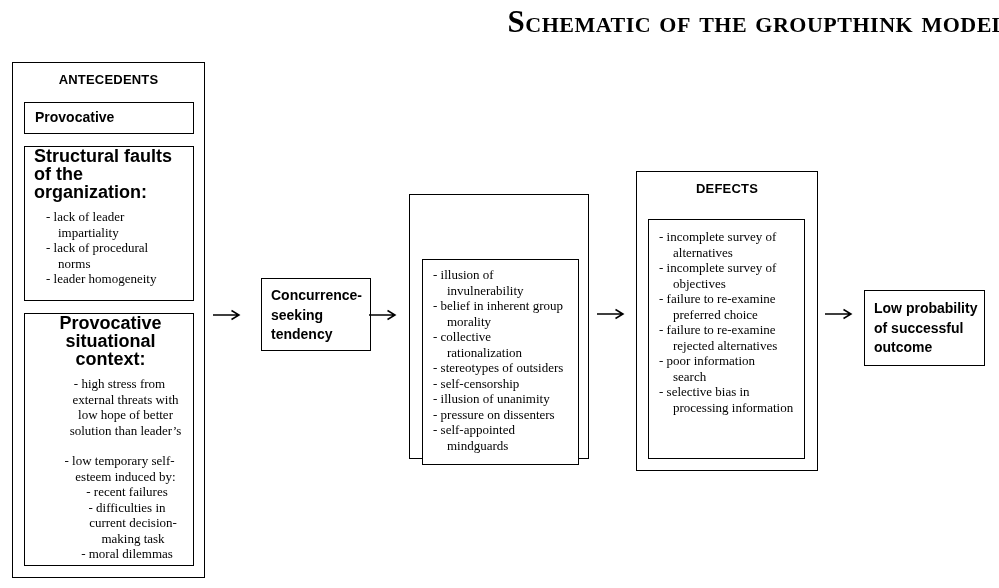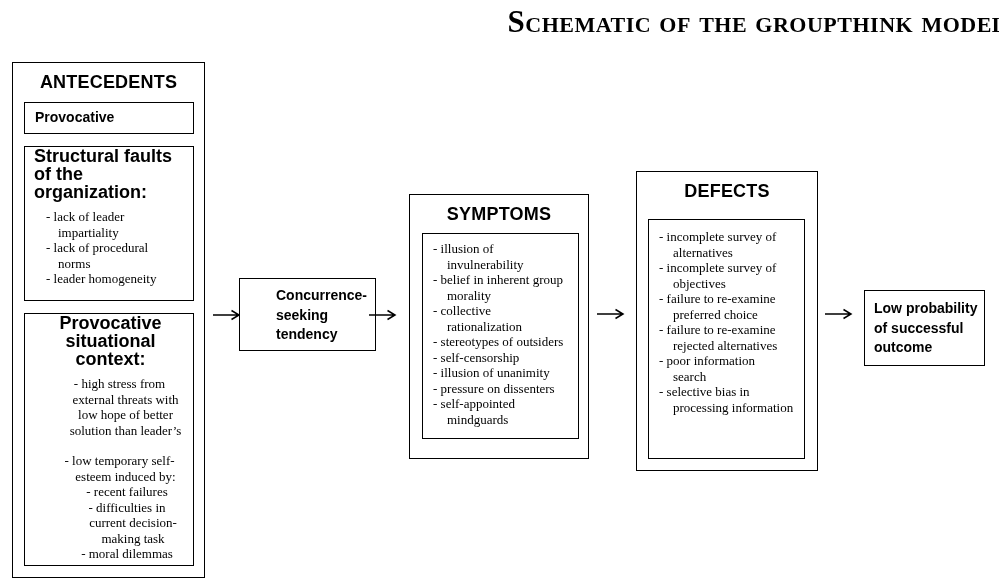--- a/index.html
+++ b/index.html
@@ -6,43 +6,43 @@
   .canvas {
     position:relative; width:999px; height:588px; background:#fff;
     color:#000; font-family:"Liberation Sans", sans-serif; overflow:hidden;
   }
   .title {
     position:absolute; top:4px; left:8px; width:100%; text-align:right;
     font-family:"Liberation Serif", serif; font-weight:bold; font-size:31px;
     font-variant:small-caps; letter-spacing:0.5px;
   }
   .panel { position:absolute; border:1px solid #000; background:#fff; }
-  .panel-header { text-align:center; font-weight:bold; font-size:18px; margin-top:9px; letter-spacing:0.2px; }
+  .panel-header { text-align:center; font-weight:bold; font-size:13px; margin-top:9px; letter-spacing:0.2px; }
   .innerbox { position:absolute; border:1px solid #000; background:#fff; }
   .heading { font-weight:bold; font-size:18px; line-height:18px; margin:0 6px 0 9px; white-space:pre-line; }
   .boxlabel { font-weight:bold; font-size:14px; line-height:19.5px; white-space:pre-line; }
   .list { margin-top:8px; }
   .li {
     font-family:"Liberation Serif", serif; font-size:13px; line-height:15.5px;
     padding-left:33px; text-indent:-12px; white-space:pre-line;
   }
   .tight .li { padding-left:24px; text-indent:-14px; padding-right:2px; }
   .sub { margin-left:15px; }
   .spacer { height:15px; }
   .arrow { position:absolute; width:30px; height:16px; }
   
   #antecedents { left:12px; top:62px; width:191px; height:514px; }
   #cohesiveness { left:11px; top:39px; width:168px; height:30px; }
   #cohesiveness .boxlabel { margin:5px 0 0 10px; }
   #structural { left:11px; top:83px; width:168px; height:153px; }
   #provocative { left:11px; top:250px; width:168px; height:251px;text-align:center; }
-  #concurrence { left:239px; top:278px; width:108px; height:71px;padding-left:27px; }
+  #concurrence { left:261px; top:278px; width:108px; height:71px; }
   #concurrence .boxlabel { margin:7px 0 0 9px; }
   #symptoms-panel { left:409px; top:194px; width:178px; height:263px; }
-  #symptoms-inner { left:12px; top:38px; width:155px; height:204px; }
+  #symptoms-inner { left:12px; top:64px; width:155px; height:204px; }
   #symptoms-inner .list { margin-top:7px; }
   #defects-panel { left:636px; top:171px; width:180px; height:298px; }
   #defects-inner { left:11px; top:47px; width:155px; height:238px; }
   #defects-inner .list { margin-top:9px; }
   #outcome { left:864px; top:290px; width:119px; height:74px; }
   #outcome .boxlabel { margin:8px 0 0 9px; }
   #arrow-1 { left:212px; top:307px; }
   #arrow-2 { left:368px; top:307px; }
   #arrow-3 { left:596px; top:306px; }
   #arrow-4 { left:824px; top:306px; }
@@ -105,21 +105,20 @@
 tendency</div>
   </div>
 
   <div class="arrow" id="arrow-2">
     <svg width="30" height="16" viewBox="0 0 30 16">
         <path d="M1 8 H26 M19.5 3.5 L27 8 L19.5 12.5" fill="none" stroke="#000" stroke-width="1.5"></path>
       </svg>
   </div>
 
   <div class="panel" id="symptoms-panel">
-    <div class="panel-header">SYMPTOMS</div>
     <div class="innerbox tight" id="symptoms-inner">
       <div class="list">
         <div class="li">- illusion of
 invulnerability</div>
         <div class="li">- belief in inherent group
 morality</div>
         <div class="li">- collective
 rationalization</div>
         <div class="li">- stereotypes of outsiders</div>
         <div class="li">- self-censorship</div>

